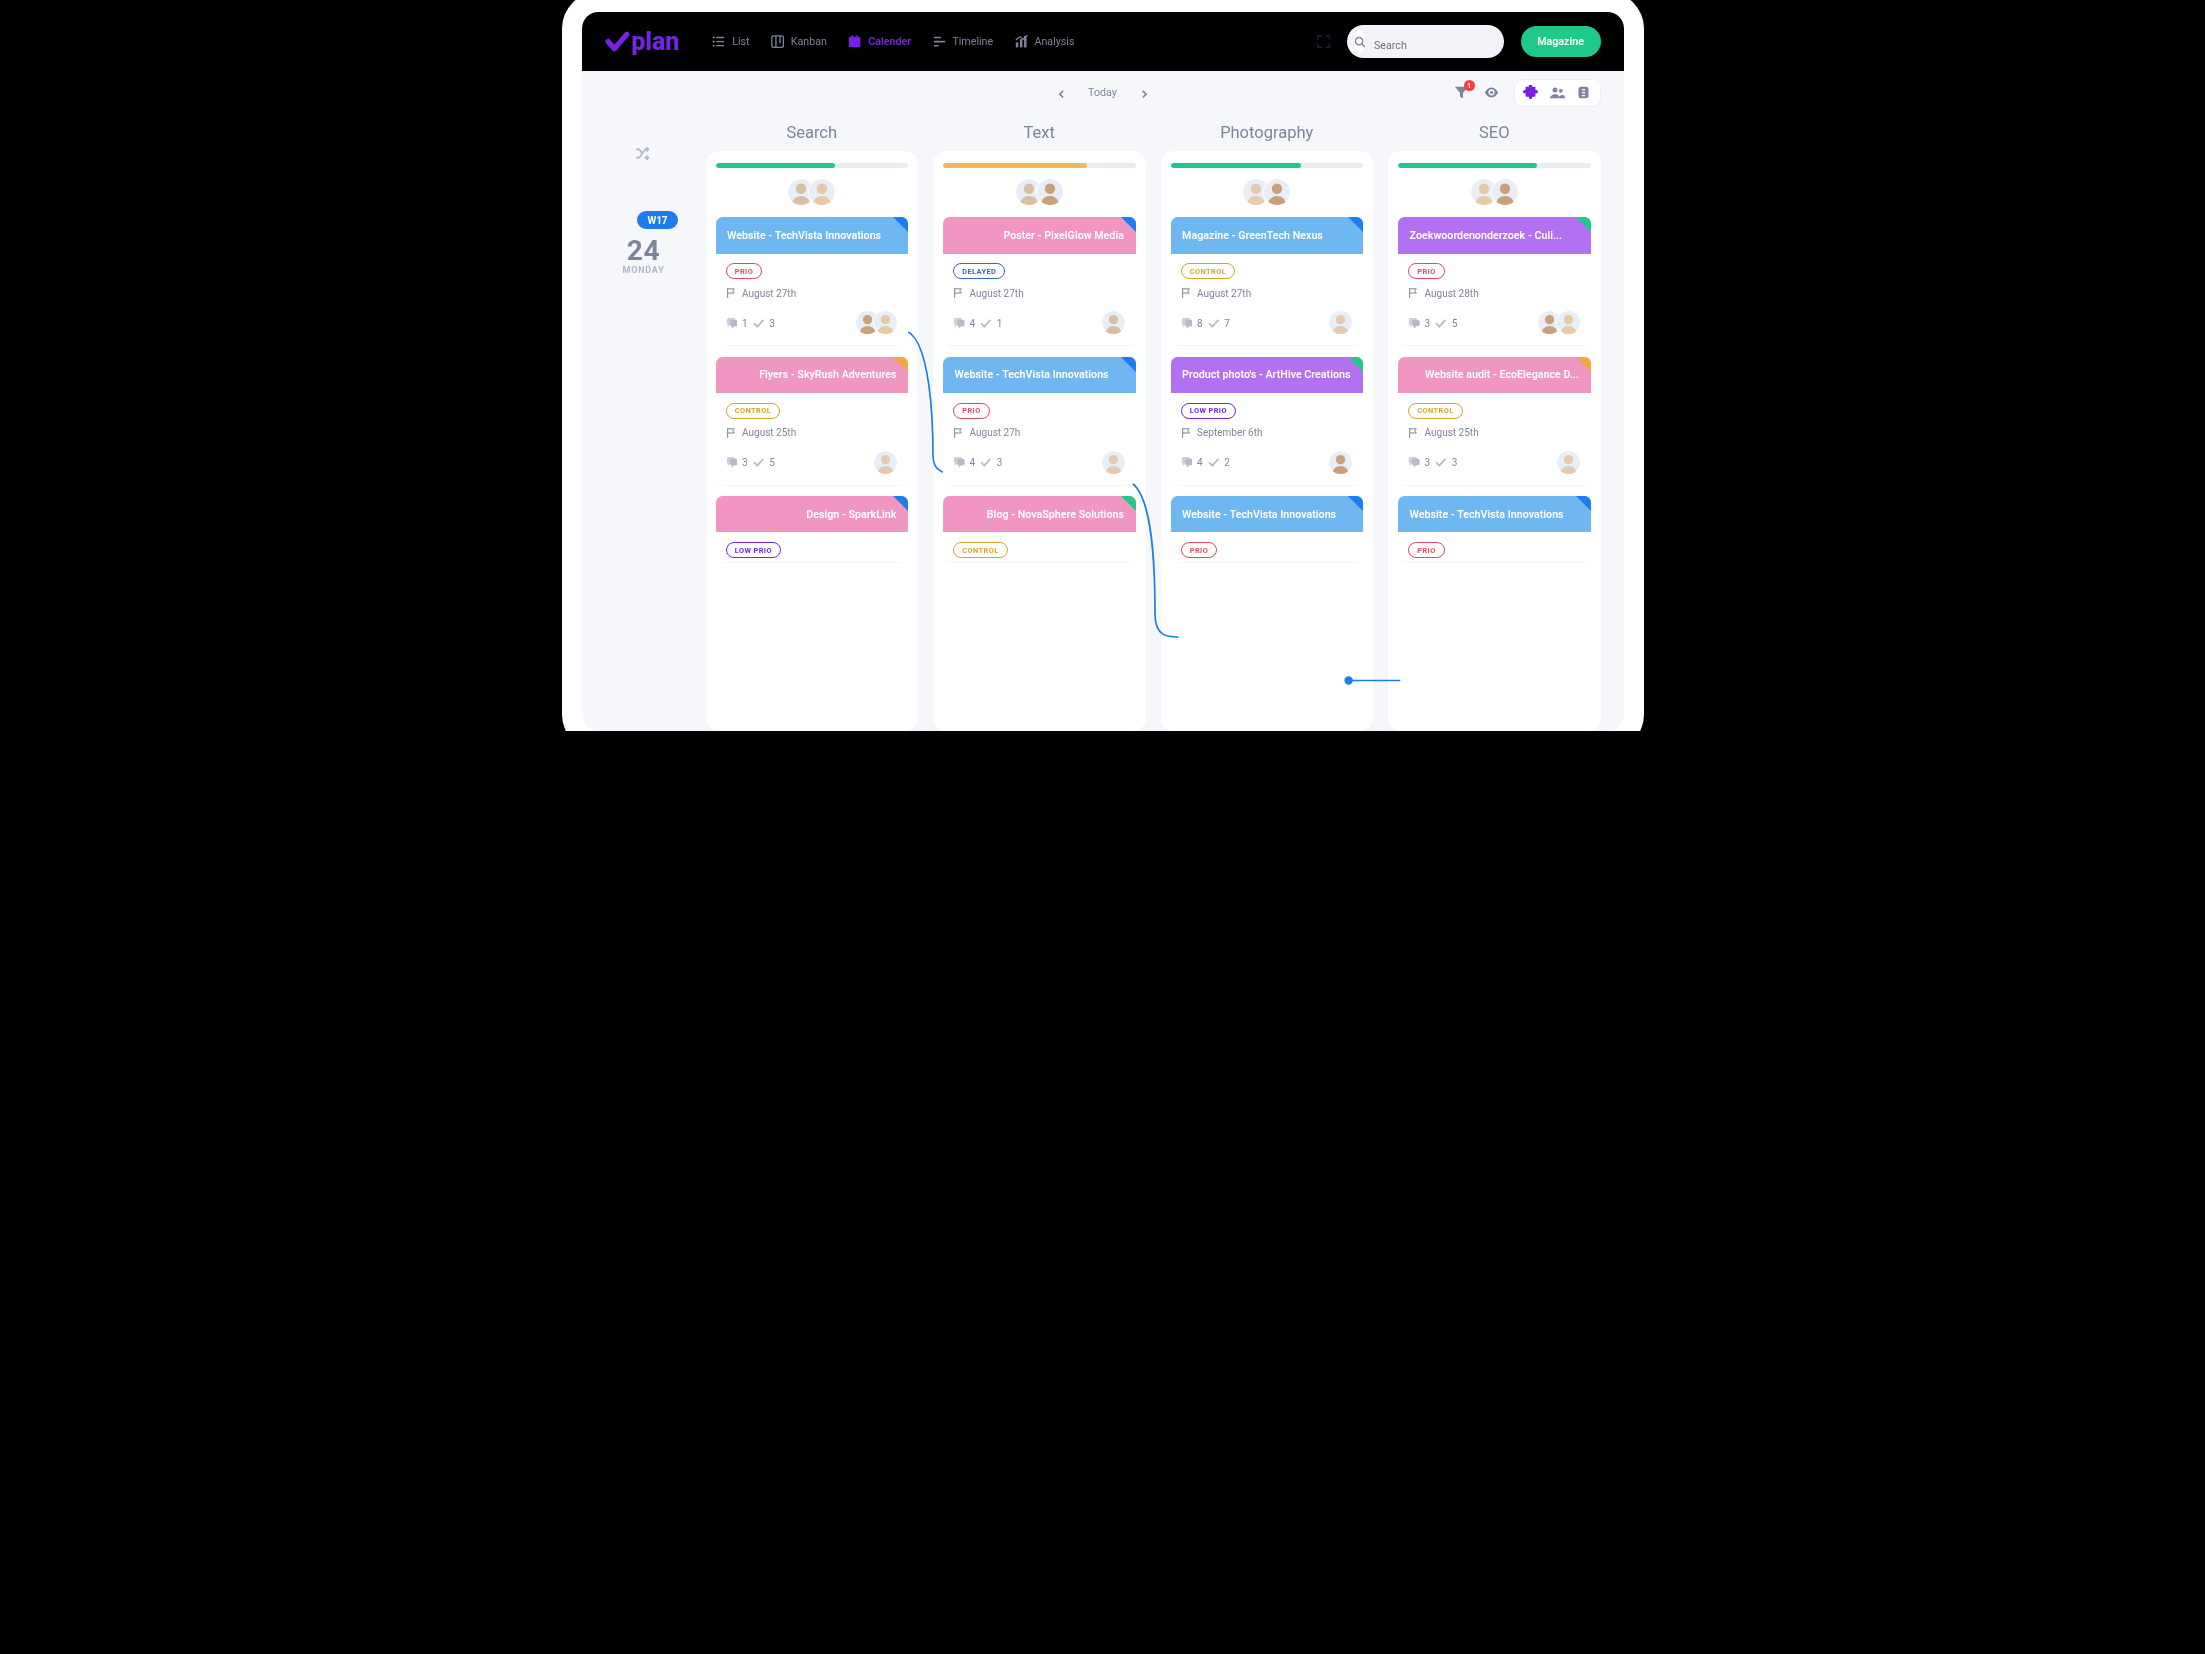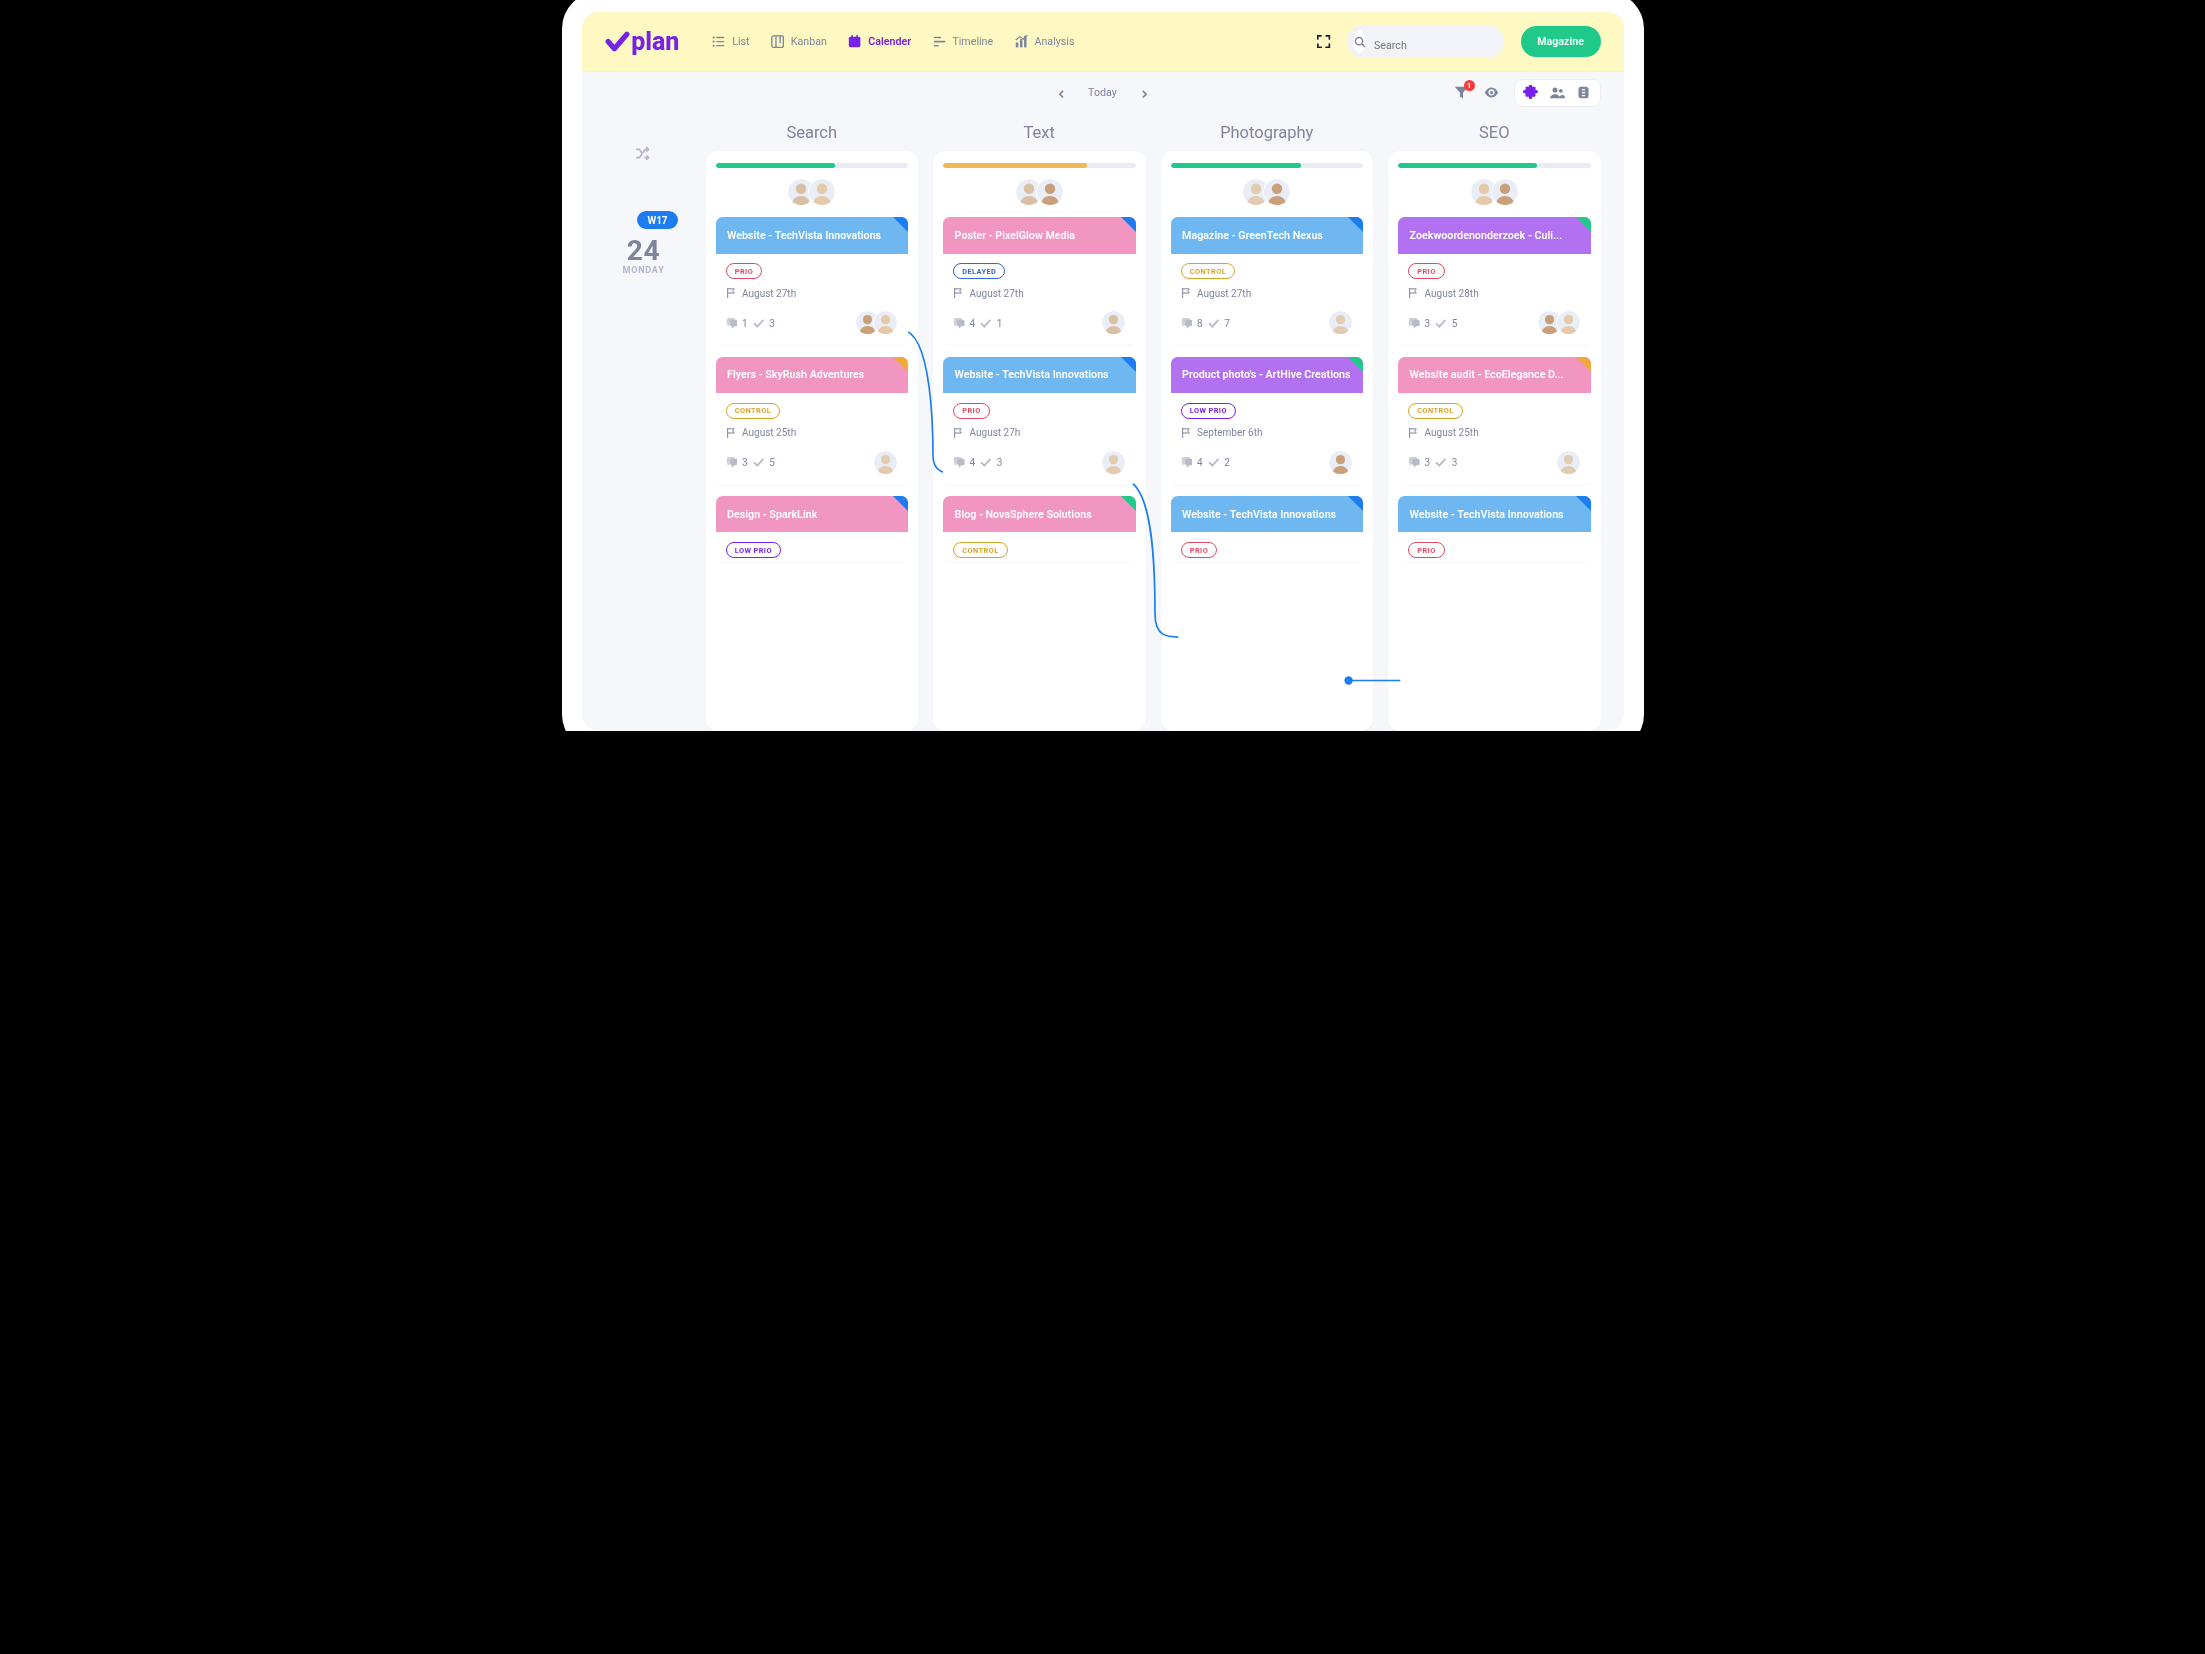--- a/index.html
+++ b/index.html
@@ -37,21 +37,21 @@
   }
   .frame .inner{
     position:absolute;inset:0;
     background:var(--bg-app);
     border-radius:16.5px;
   }
 
   
   .topbar{
     height:60px;
-    background:#fef9c3;
+    background:#000000;
     display:flex;align-items:center;
     padding:0 23px;
     gap:33px;
     border-bottom:0.8px solid #eef0f6;
   }
   .logo{display:flex;align-items:center;font-weight:800;font-size:25px;color:var(--purple);gap:1.7px;}
   .logo svg{height:25px;width:25px;}
   .views{display:flex;gap:21.5px;}
   .view-item{display:flex;align-items:center;gap:6.6px;font-size:10.7px;color:var(--text-muted);cursor:pointer;}
   .view-item.active{color:var(--purple);font-weight:600;}
@@ -110,21 +110,21 @@
   .avatars{display:flex;justify-content:center;gap:-5px;margin-top:-1.7px;}
   .avatar{width:28px;height:28px;border-radius:50%;border:1.7px solid #fff;display:flex;align-items:center;justify-content:center;font-size:13.2px;overflow:hidden;}
   .avatar.sm{width:25px;height:25px;}
   .avatar + .avatar{margin-left:-6.6px;}
   .avatar svg{width:100%;height:100%;}
 
   
   .card{border-radius:6.6px;overflow:hidden;box-shadow:0 0.8px 0.8px rgba(20,24,60,.04);position:relative;}
   .card-head{padding:11.6px 11.6px;color:#fff;font-size:10.7px;font-weight:600;position:relative;}
   .card-head.blue{background:var(--blue);}
-  .card-head.pink{background:var(--pink);}
+  .card-head.pink{background:var(--pink);text-align:right;}
   .card-head.violet{background:var(--violet);}
   .corner{position:absolute;top:0;right:0;width:0;height:0;border-left:15px solid transparent;border-top:15px solid;}
   .corner.blue{border-top-color:#1d7df0;}
   .corner.orange{border-top-color:#f0a93a;}
   .corner.teal{border-top-color:#1ec98a;}
   .card-body{background:#fff;padding:8.3px 10px 10px;}
   .tag{display:inline-block;font-size:7.4px;font-weight:700;letter-spacing:0.4px;padding:2.5px 8.3px;border-radius:826px;border:1.2px solid;background:transparent;}
   .tag.prio{color:var(--tag-prio);border-color:var(--tag-prio);}
   .tag.delayed{color:var(--tag-delayed);border-color:var(--tag-delayed);}
   .tag.control{color:var(--tag-control);border-color:var(--tag-control);}

